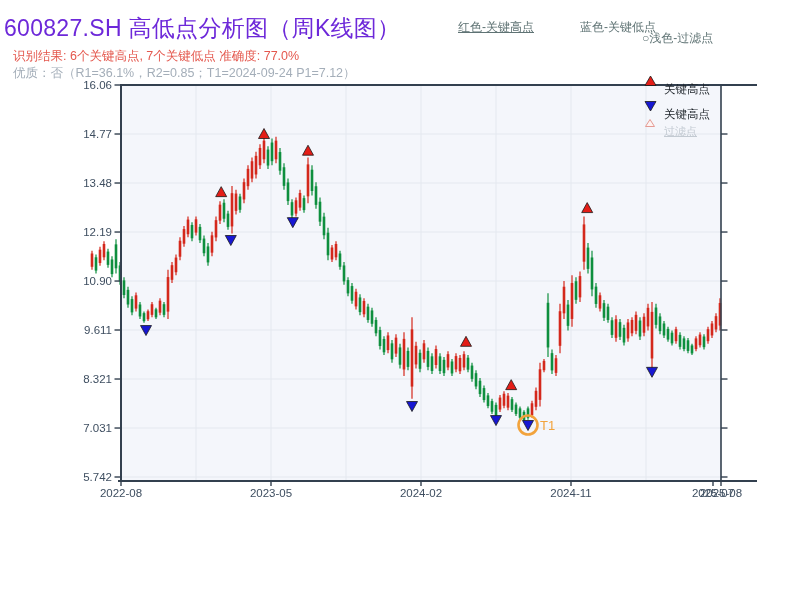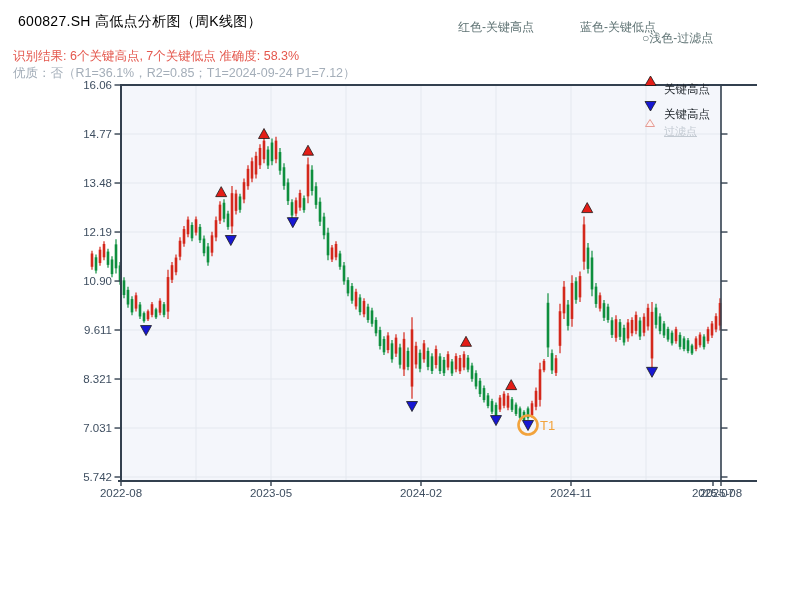--- a/index.html
+++ b/index.html
@@ -1,24 +1,24 @@
 <!DOCTYPE html>
 <html><head>
 <meta charset="utf-8">
 <style>
   html,body{margin:0;padding:0;background:#ffffff;}
   body{width:800px;height:600px;position:relative;overflow:hidden;
        font-family:"Liberation Sans","DejaVu Sans",sans-serif;}
   .abs{position:absolute;}
-  #title{left:18px;top:13px;font-size:14px;color:#000000;letter-spacing:.3px;}
+  #title{left:4px;top:13px;font-size:23px;color:#6d28d9;letter-spacing:.3px;}
   #result-line{left:13px;top:48px;font-size:12.5px;color:#e4574d;}
   #quality-line{left:13px;top:65px;font-size:12.5px;color:#a4aeb9;}
   #color-key{left:0;top:19px;width:760px;font-size:12px;color:#5f7374;}
   #color-key span{position:absolute;white-space:nowrap;}
-  #key-high-label{left:458px;}
+  #key-high-label{left:458px;text-decoration:underline;}
   #key-low-label{left:580px;}
   #key-filter-label{left:642px;margin-top:11px;}
   #chart-wrap{left:0;top:0;width:800px;height:600px;}
   #plot-legend{left:644px;top:64px;width:110px;}
   .lg-row{position:absolute;left:0;display:flex;align-items:center;white-space:nowrap;}
   .lg-row svg{margin-right:7px;}
   .lg-label{font-size:11.5px;color:#1d2329;margin-top:18px;}
   .lg-label.dim{color:#c3cad2;font-size:11px;text-decoration:underline;}
 </style>
 </head>
@@ -414,21 +414,21 @@
       <polygon points="412,411.5312075983718 406.5,401.5312075983718 417.5,401.5312075983718" fill="#1717d2" stroke="#1a1a1a" stroke-width="0.8"></polygon>
       <polygon points="496,425.58819538670286 490.5,415.58819538670286 501.5,415.58819538670286" fill="#1717d2" stroke="#1a1a1a" stroke-width="0.8"></polygon>
       <polygon points="528,430.52713704206246 522.5,420.52713704206246 533.5,420.52713704206246" fill="#1717d2" stroke="#1a1a1a" stroke-width="0.8"></polygon>
       <polygon points="652,377.33853459972863 646.5,367.33853459972863 657.5,367.33853459972863" fill="#1717d2" stroke="#1a1a1a" stroke-width="0.8"></polygon>
       <circle cx="528" cy="425.02713704206246" r="9.5" fill="none" stroke="#f2a33c" stroke-width="2.6"></circle>
       <text x="540" y="430.02713704206246" font-size="13" fill="#f2a33c">T1</text>
     </svg>
 </div>
 
 <div id="title" class="abs">600827.SH 高低点分析图（周K线图）</div>
-<div id="result-line" class="abs">识别结果: 6个关键高点, 7个关键低点  准确度: 58.3%</div>
+<div id="result-line" class="abs">识别结果: 6个关键高点, 7个关键低点  准确度: 77.0%</div>
 <div id="quality-line" class="abs">优质：否（R1=36.1%，R2=0.85；T1=2024-09-24 P1=7.12）</div>
 
 <div id="color-key" class="abs">
   <span id="key-high-label">红色-关键高点</span>
   <span id="key-low-label">蓝色-关键低点</span>
   <span id="key-filter-label">○浅色-过滤点</span>
 </div>
 
 <div id="plot-legend" class="abs">
   <div class="lg-row" style="top:0px">

